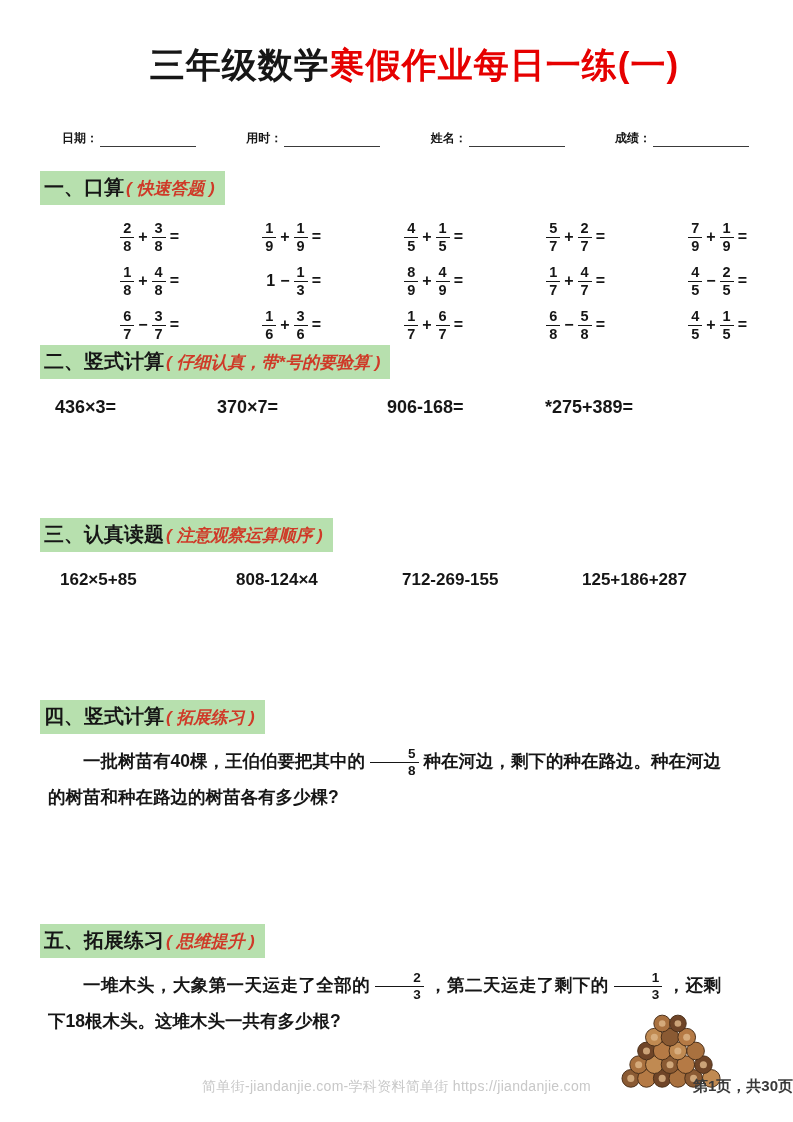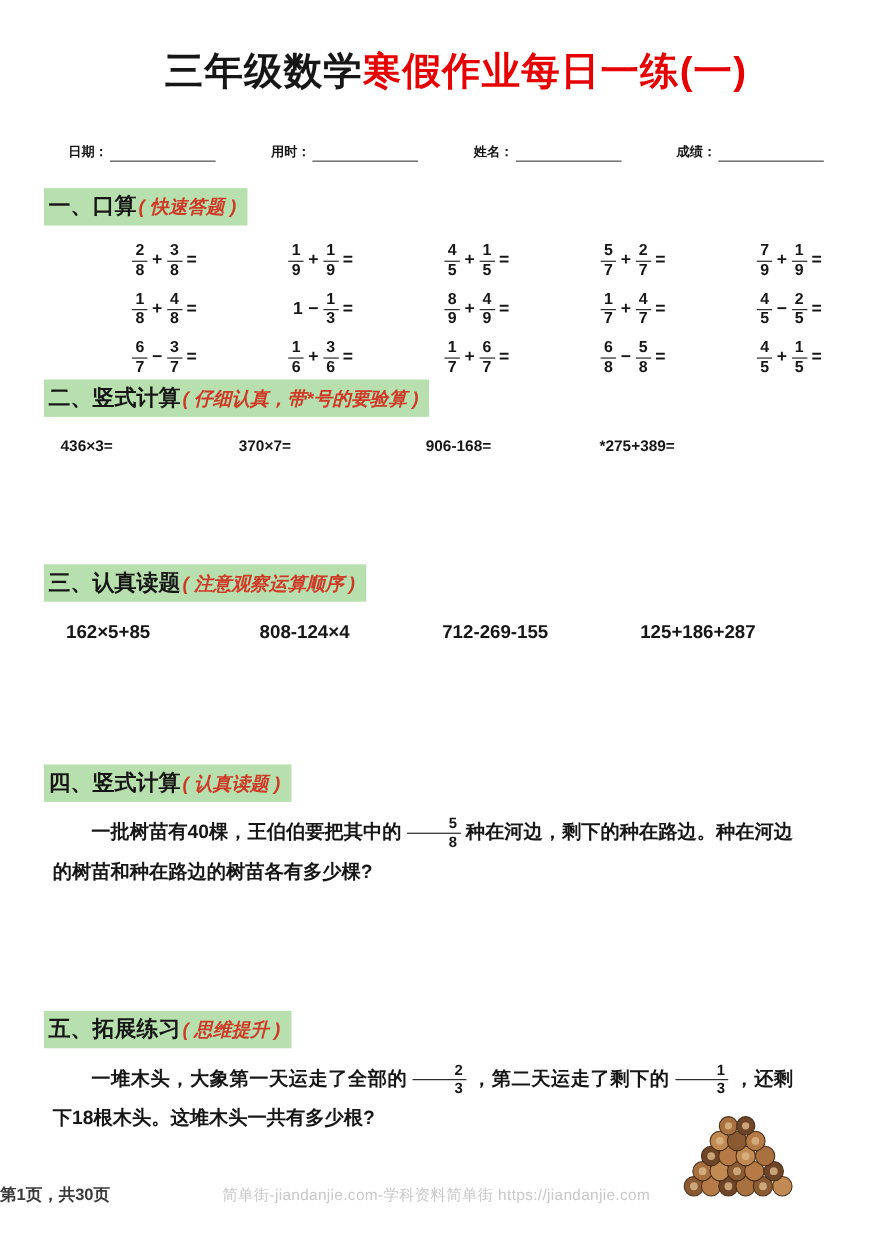--- a/index.html
+++ b/index.html
@@ -86,21 +86,21 @@
     vertical-align:middle;
   }
   .oral-cell .frac{font-size:14.5px;}
   .fnum{padding:0 3px 1px;border-bottom:1.7px solid var(--ink);}
   .fden{padding-top:1px;}
   
   .vert-row{
     display:grid;
     grid-template-columns:162px 170px 158px auto;
     margin:18px 0 0 55px;
-    font-size:14px;
+    font-size:18px;
     font-weight:600;
   }
   .off-row{
     display:grid;
     grid-template-columns:176px 166px 180px auto;
     margin:18px 0 0 60px;
     font-size:17px;
     font-weight:600;
   }
   
@@ -114,21 +114,21 @@
   }
   .para .frac{font-size:13.5px;margin:0 5px;}
   
   .footer{
     position:absolute;left:0;right:0;bottom:26px;
     text-align:center;
   }
   .watermark{color:var(--watermark-gray);font-size:14px;letter-spacing:.3px;}
   .page-num{
     position:absolute;left:0;right:0;bottom:26px;
-    text-align:left;
+    text-align:right;
     color:#3a3a3a;font-size:15px;font-weight:700;
   }
   
   .woodpile{
     position:absolute;
     right:70px;bottom:32px;
     width:102px;height:84px;
   }
 </style>
 </head>
@@ -354,21 +354,21 @@
     <span class="hl"><span class="sec-title">三、认真读题</span><span class="sec-note">( 注意观察运算顺序 )</span></span>
   </div>
   <div class="off-row">
       <span class="oproblem">162×5+85</span>
       <span class="oproblem">808-124×4</span>
       <span class="oproblem">712-269-155</span>
       <span class="oproblem">125+186+287</span>
     </div>
 
   <div class="sec sec-s4">
-    <span class="hl"><span class="sec-title">四、竖式计算</span><span class="sec-note">( 认真读题 )</span></span>
+    <span class="hl"><span class="sec-title">四、竖式计算</span><span class="sec-note">( 拓展练习 )</span></span>
   </div>
   <p class="para"><span class="tok">一批树苗有40棵，王伯伯要把其中的</span><span class="frac">
         <span class="fnum">5</span>
         <span class="fden">8</span>
       </span><span class="tok">种在河边，剩下的种在路边。种在河边的树苗和种在路边的树苗各有多少棵?</span></p>
 
   <div class="sec sec-s5">
     <span class="hl"><span class="sec-title">五、拓展练习</span><span class="sec-note">( 思维提升 )</span></span>
   </div>
   <p class="para"><span class="tok">一堆木头，大象第一天运走了全部的</span><span class="frac">

